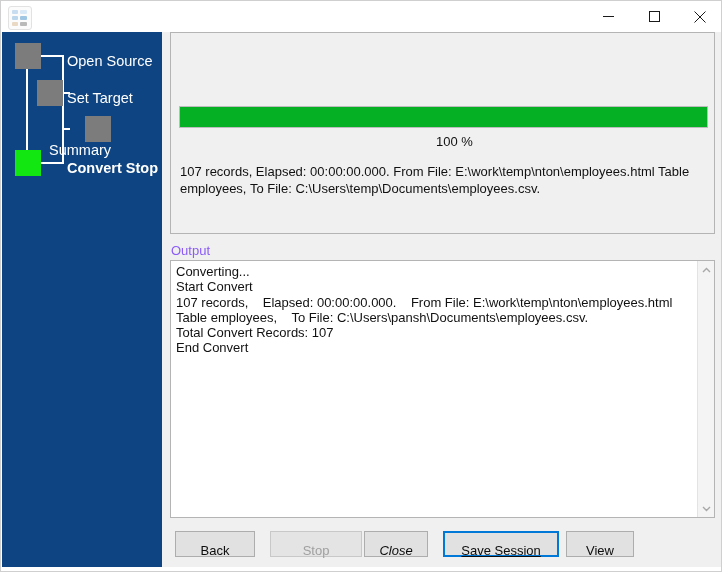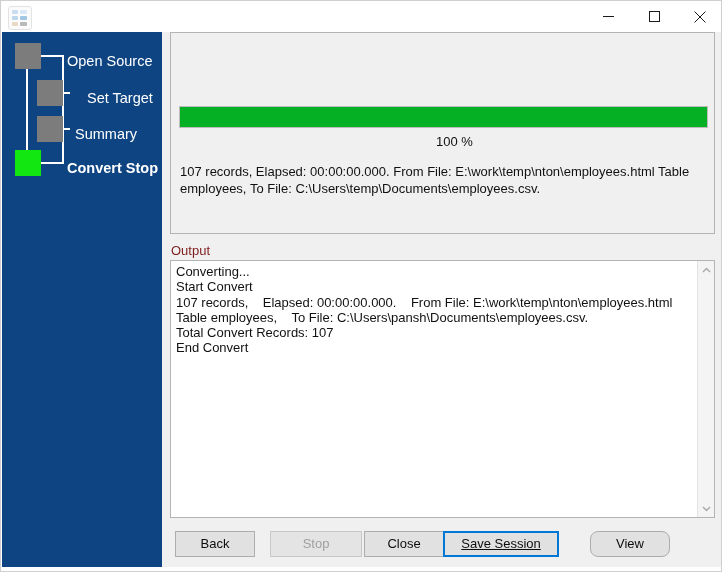--- a/index.html
+++ b/index.html
@@ -109,25 +109,25 @@
   .step-label {
     color: #ffffff;
     font-size: 14.5px;
     white-space: nowrap;
   }
   .step-label.active { font-weight: bold; }
 
   
   .step-1 { left: 13px; top: 5px; }
   .step-2 { left: 35px; top: 42px; }
-  .step-3 { left: 35px; top: 78px; }
+  .step-3 { left: 35px; top: 78px; flex-direction: column; }
   .step-4 { left: 13px; top: 112px; }
 
   .step-1 .step-label { margin-left: 26px; }
-  .step-2 .step-label { margin-left: 24px; }
+  .step-2 .step-label { margin-left: 4px; }
   .step-3 .step-label { margin-left: 12px; }
   .step-4 .step-label { margin-left: 26px; }
 
   
   .conn {
     position: absolute;
     background: #ffffff;
   }
   .conn-v-main  { left: 24px;  top: 31px;  width: 2px;  height: 92px; }
   .conn-v-right { left: 60px;  top: 18px;  width: 2px;  height: 107px; }
@@ -186,21 +186,21 @@
     width: 530px;
     font-size: 13px;
     color: #111111;
     line-height: 17px;
   }
 
   .output-label {
     position: absolute;
     left: 170px; top: 242px;
     font-size: 13px;
-    color: #7f1d1d;
+    color: #8b5cf6;
   }
 
   .output-box {
     position: absolute;
     left: 169px; top: 259px;
     width: 545px;
     height: 258px;
     background: #ffffff;
     border: 1px solid #b4b4b4;
     box-sizing: border-box;
@@ -252,38 +252,38 @@
     height: 26px;
     background: #e1e1e1;
     border: 1px solid #adadad;
     box-sizing: border-box;
     font-family: "Liberation Sans", sans-serif;
     font-size: 13px;
     color: #0d0d0d;
     text-align: center;
     line-height: 24px;
     cursor: default;
-    padding: 0;
+    padding: 7px;
   }
   .btn.disabled {
     color: #a0a0a0;
     border-color: #c8c8c8;
     background: #e4e4e4;
   }
   .btn.focused {
     border: 2px solid #0078D7;
     background: #e1e1e1;
     line-height: 22px;
   }
 
   .btn-back    { left: 5px;   width: 80px; }
   .btn-stop    { left: 100px; width: 92px; }
-  .btn-close   { left: 194px; width: 80px; }
+  .btn-close   { left: 194px; width: 64px; font-style: italic; }
   .btn-save    { left: 273px; width: 116px; text-decoration: underline; }
-  .btn-view    { left: 420px; width: 80px; border-radius: 8px; }
+  .btn-view    { left: 396px; width: 68px; }
 
   .bottom-edge {
     position: absolute;
     left: 0; bottom: 0;
     width: 722px;
     height: 4px;
     background: #ffffff;
   }
 </style>
 </head>

